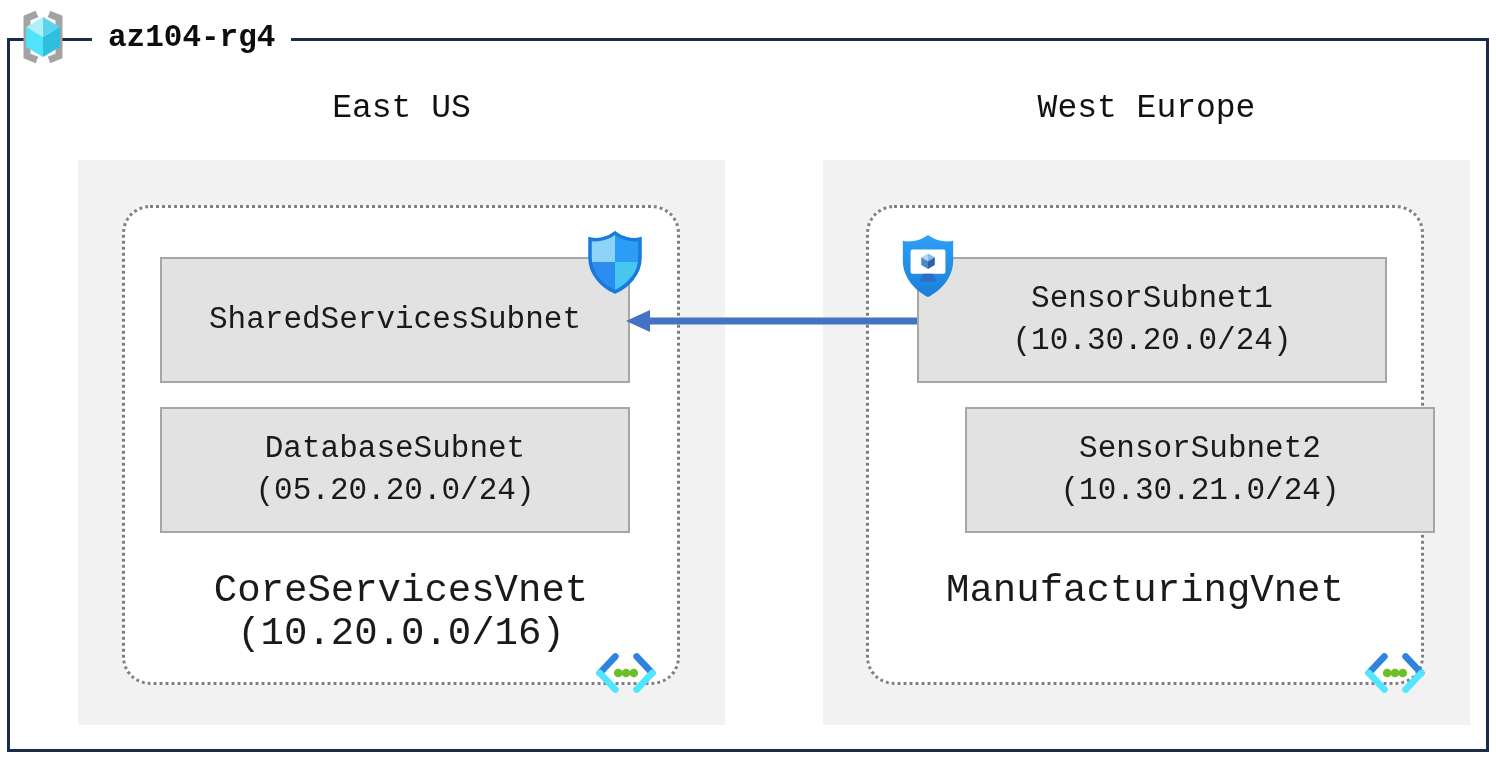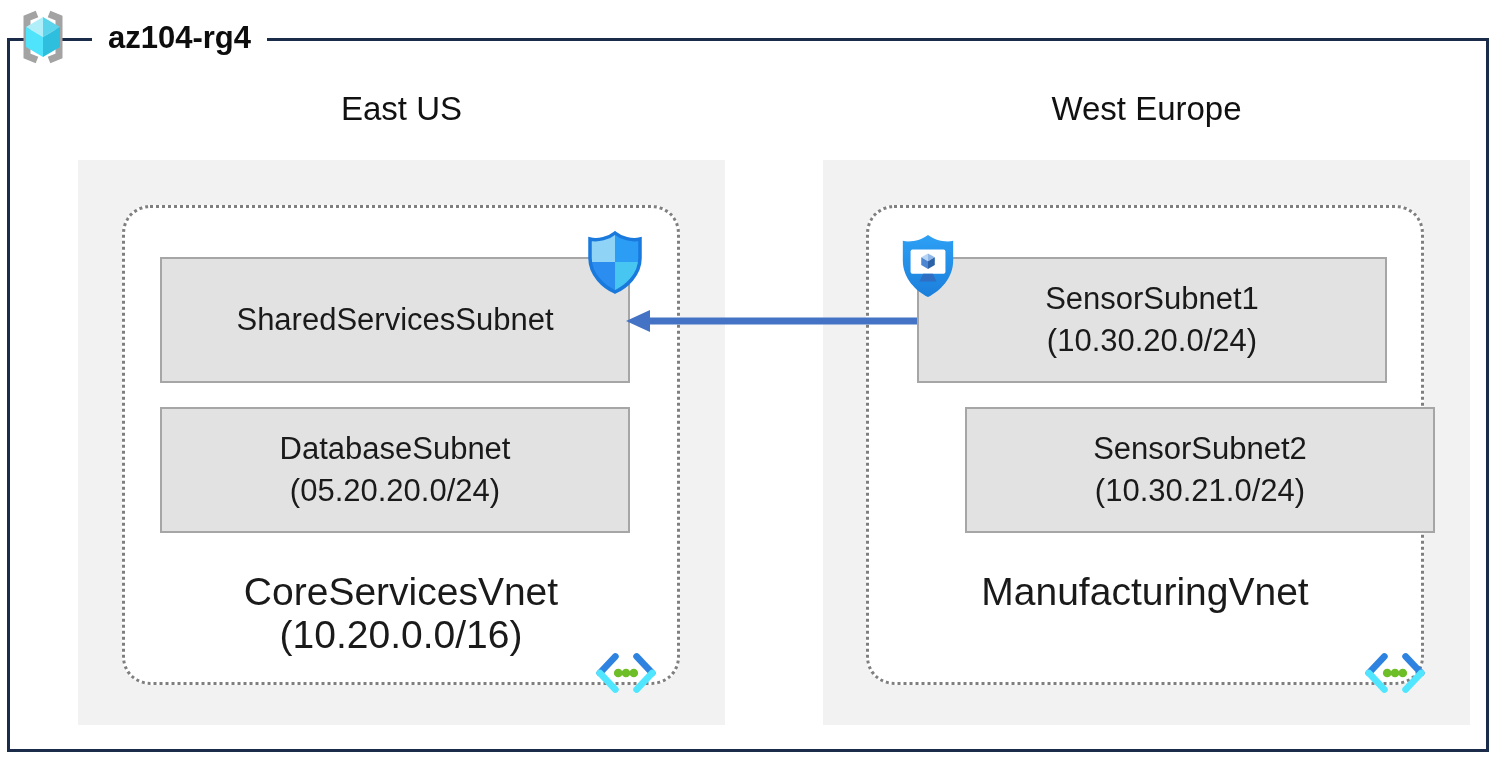--- a/index.html
+++ b/index.html
@@ -1,21 +1,21 @@
 <!DOCTYPE html>
 <html><head>
 <meta charset="utf-8">
 <style>
   html, body { margin: 0; padding: 0; background: #ffffff; }
   .canvas {
     position: relative;
     width: 1493px;
     height: 758px;
     background: #ffffff;
-    font-family: Liberation Sans, sans-serif;
+    font-family: Liberation Mono, monospace;
     overflow: hidden;
   }
   .frame {
     position: absolute;
     left: 7px; top: 38px;
     width: 1482px; height: 714px;
     border: 3px solid #1b2b4a;
     box-sizing: border-box;
   }
   .rg-title {

